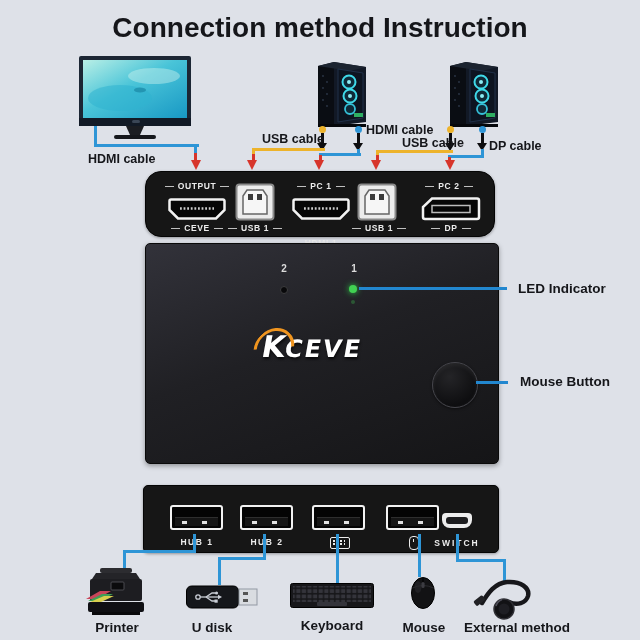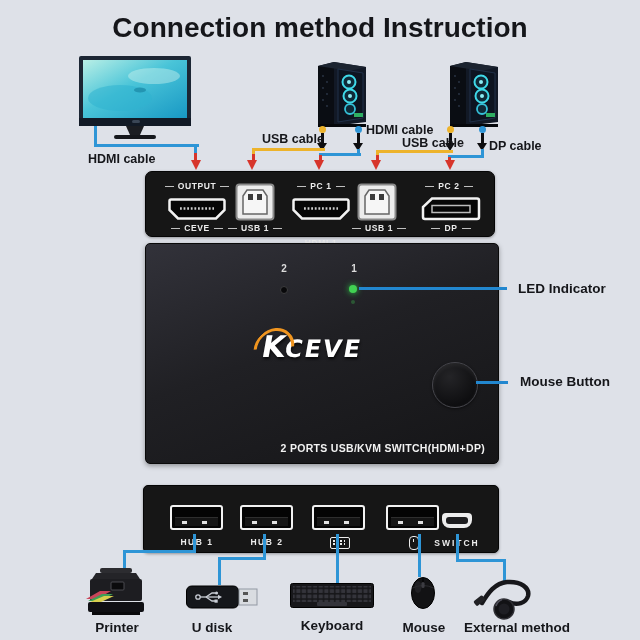--- a/index.html
+++ b/index.html
@@ -189,21 +189,21 @@
   <div class="seg redshaft" style="left:448px;top:157px;width:3px;height:4px;"></div>
   <div class="rhead" style="left:445px;top:160px;"></div>
 </div>
 
 <div class="cable-lbl" style="left:88px;top:152px;">HDMI cable</div>
 <div class="cable-lbl" style="left:262px;top:132px;">USB cable</div>
 <div class="cable-lbl" style="left:366px;top:123px;">HDMI cable</div>
 <div class="cable-lbl" style="left:402px;top:136px;">USB cable</div>
 <div class="cable-lbl" style="left:489px;top:139px;">DP cable</div>
 
-<div class="panel" style="left:145px;top:171px;width:348px;height:64px;">
+<div class="panel" style="left:145px;top:171px;width:348px;height:64px;border-radius:16px;">
   <div class="plabel" style="left:16px;top:9px;width:70px;">OUTPUT</div>
   <div class="plabel" style="left:140px;top:9px;width:70px;">PC 1</div>
   <div class="plabel" style="left:268px;top:9px;width:70px;">PC 2</div>
 
   <svg style="position:absolute;left:21px;top:26px;" width="60" height="22" viewBox="0 0 60 22">
     <path d="M4,1.5 H56 a1.5,1.5 0 0 1 1.5,1.5 V12 L49,20.5 H11 L2.5,12 V3 a1.5,1.5 0 0 1 1.5,-1.5 Z" fill="#060606" stroke="#f2f2f2" stroke-width="2.5"></path>
     <line x1="13" y1="10.5" x2="47" y2="10.5" stroke="#cfcfcf" stroke-width="2.5" stroke-dasharray="1.8 1.8"></line>
   </svg>
   <svg style="position:absolute;left:89px;top:11px;" width="40" height="38" viewBox="0 0 40 38">
     <rect x="1.5" y="1.5" width="37" height="35" rx="3" fill="#ececec" stroke="#8a8a8a" stroke-width="2"></rect>
@@ -241,21 +241,20 @@
   <div class="led" style="left:205px;top:56px;width:4px;height:4px;background:rgba(65,209,82,.3);"></div>
 
   <div class="logo" style="left:116px;top:88px;">
     <div class="swoosh"></div>
     <span class="logo-k">K</span>
       <span class="logo-rest">CEVE</span>
   </div>
 
   <div class="swbtn" style="left:286px;top:118px;"></div>
 
-  <div class="model" style="right:13px;top:198px;">2 PORTS USB/KVM SWITCH(HDMI+DP)</div>
 </div>
 
 <div class="annline" style="left:359px;top:287px;width:148px;"></div>
 <div class="ann-lbl" style="left:518px;top:281px;">LED Indicator</div>
 
 <div class="annline" style="left:476px;top:381px;width:32px;"></div>
 <div class="ann-lbl" style="left:520px;top:374px;">Mouse Button</div>
 
 <div class="panel" style="left:143px;top:485px;width:354px;height:66px;border-radius:5px;">
   <div class="usba" style="left:26px;top:19px;">

